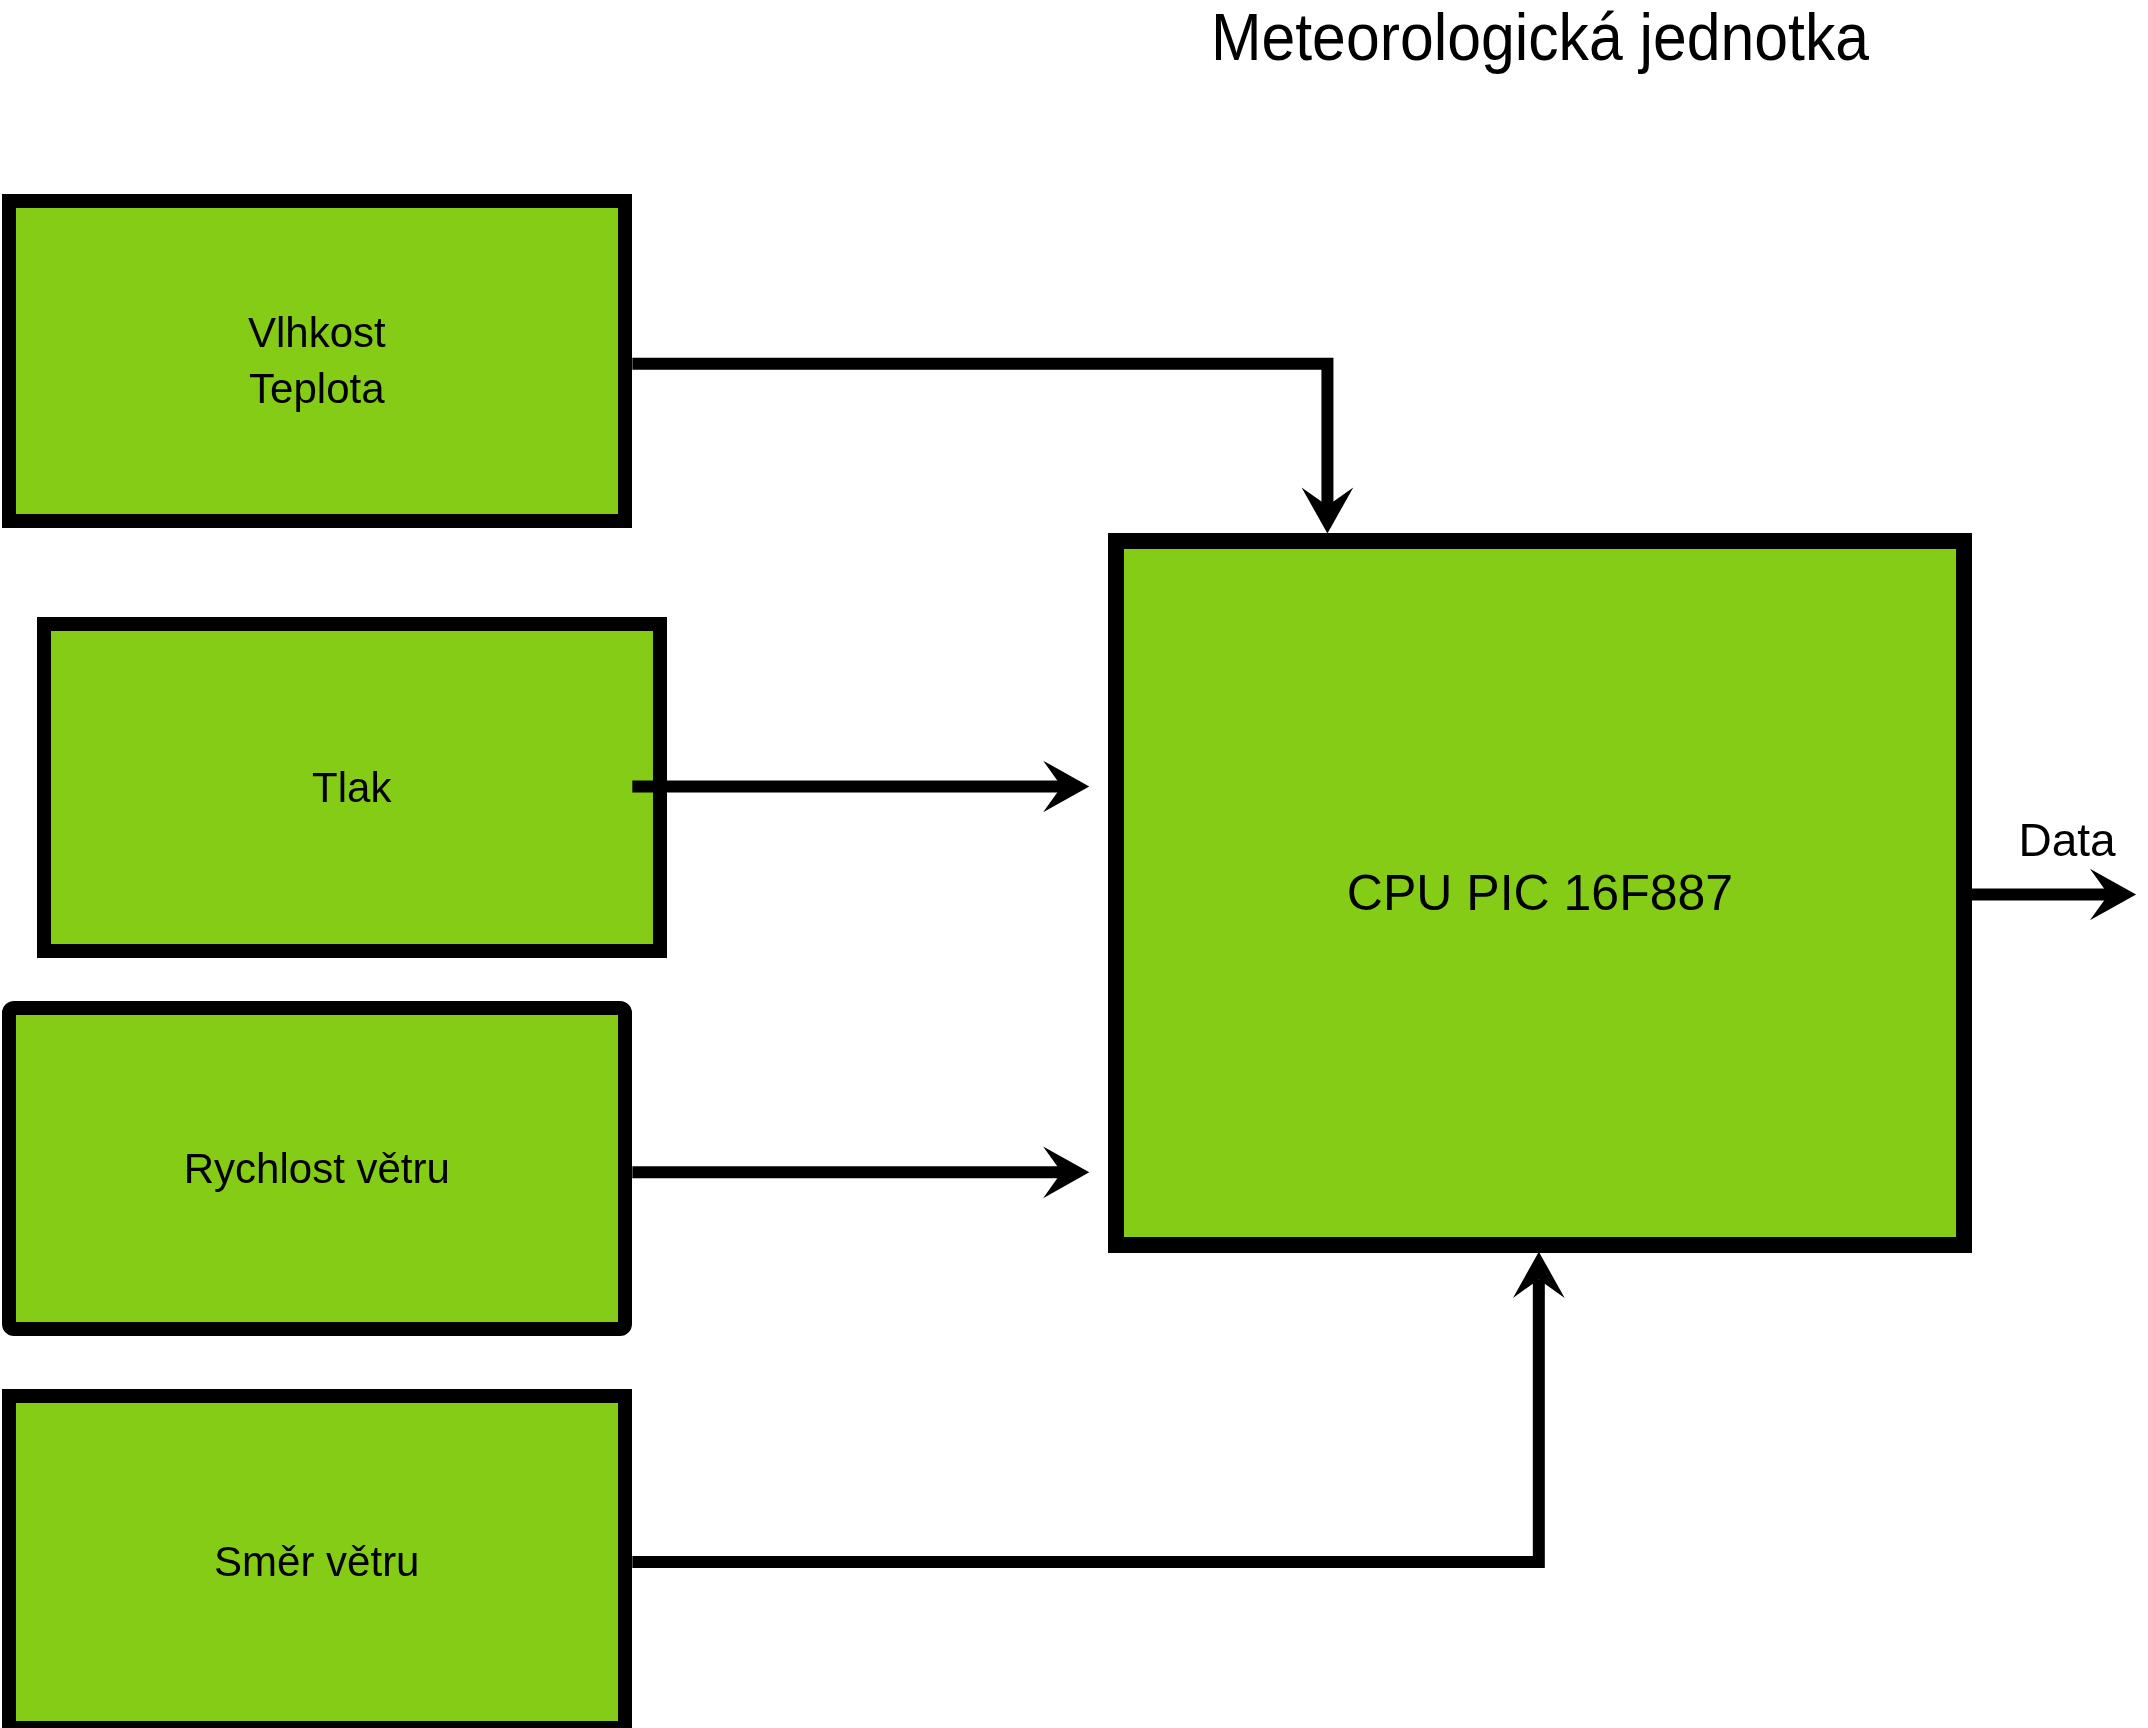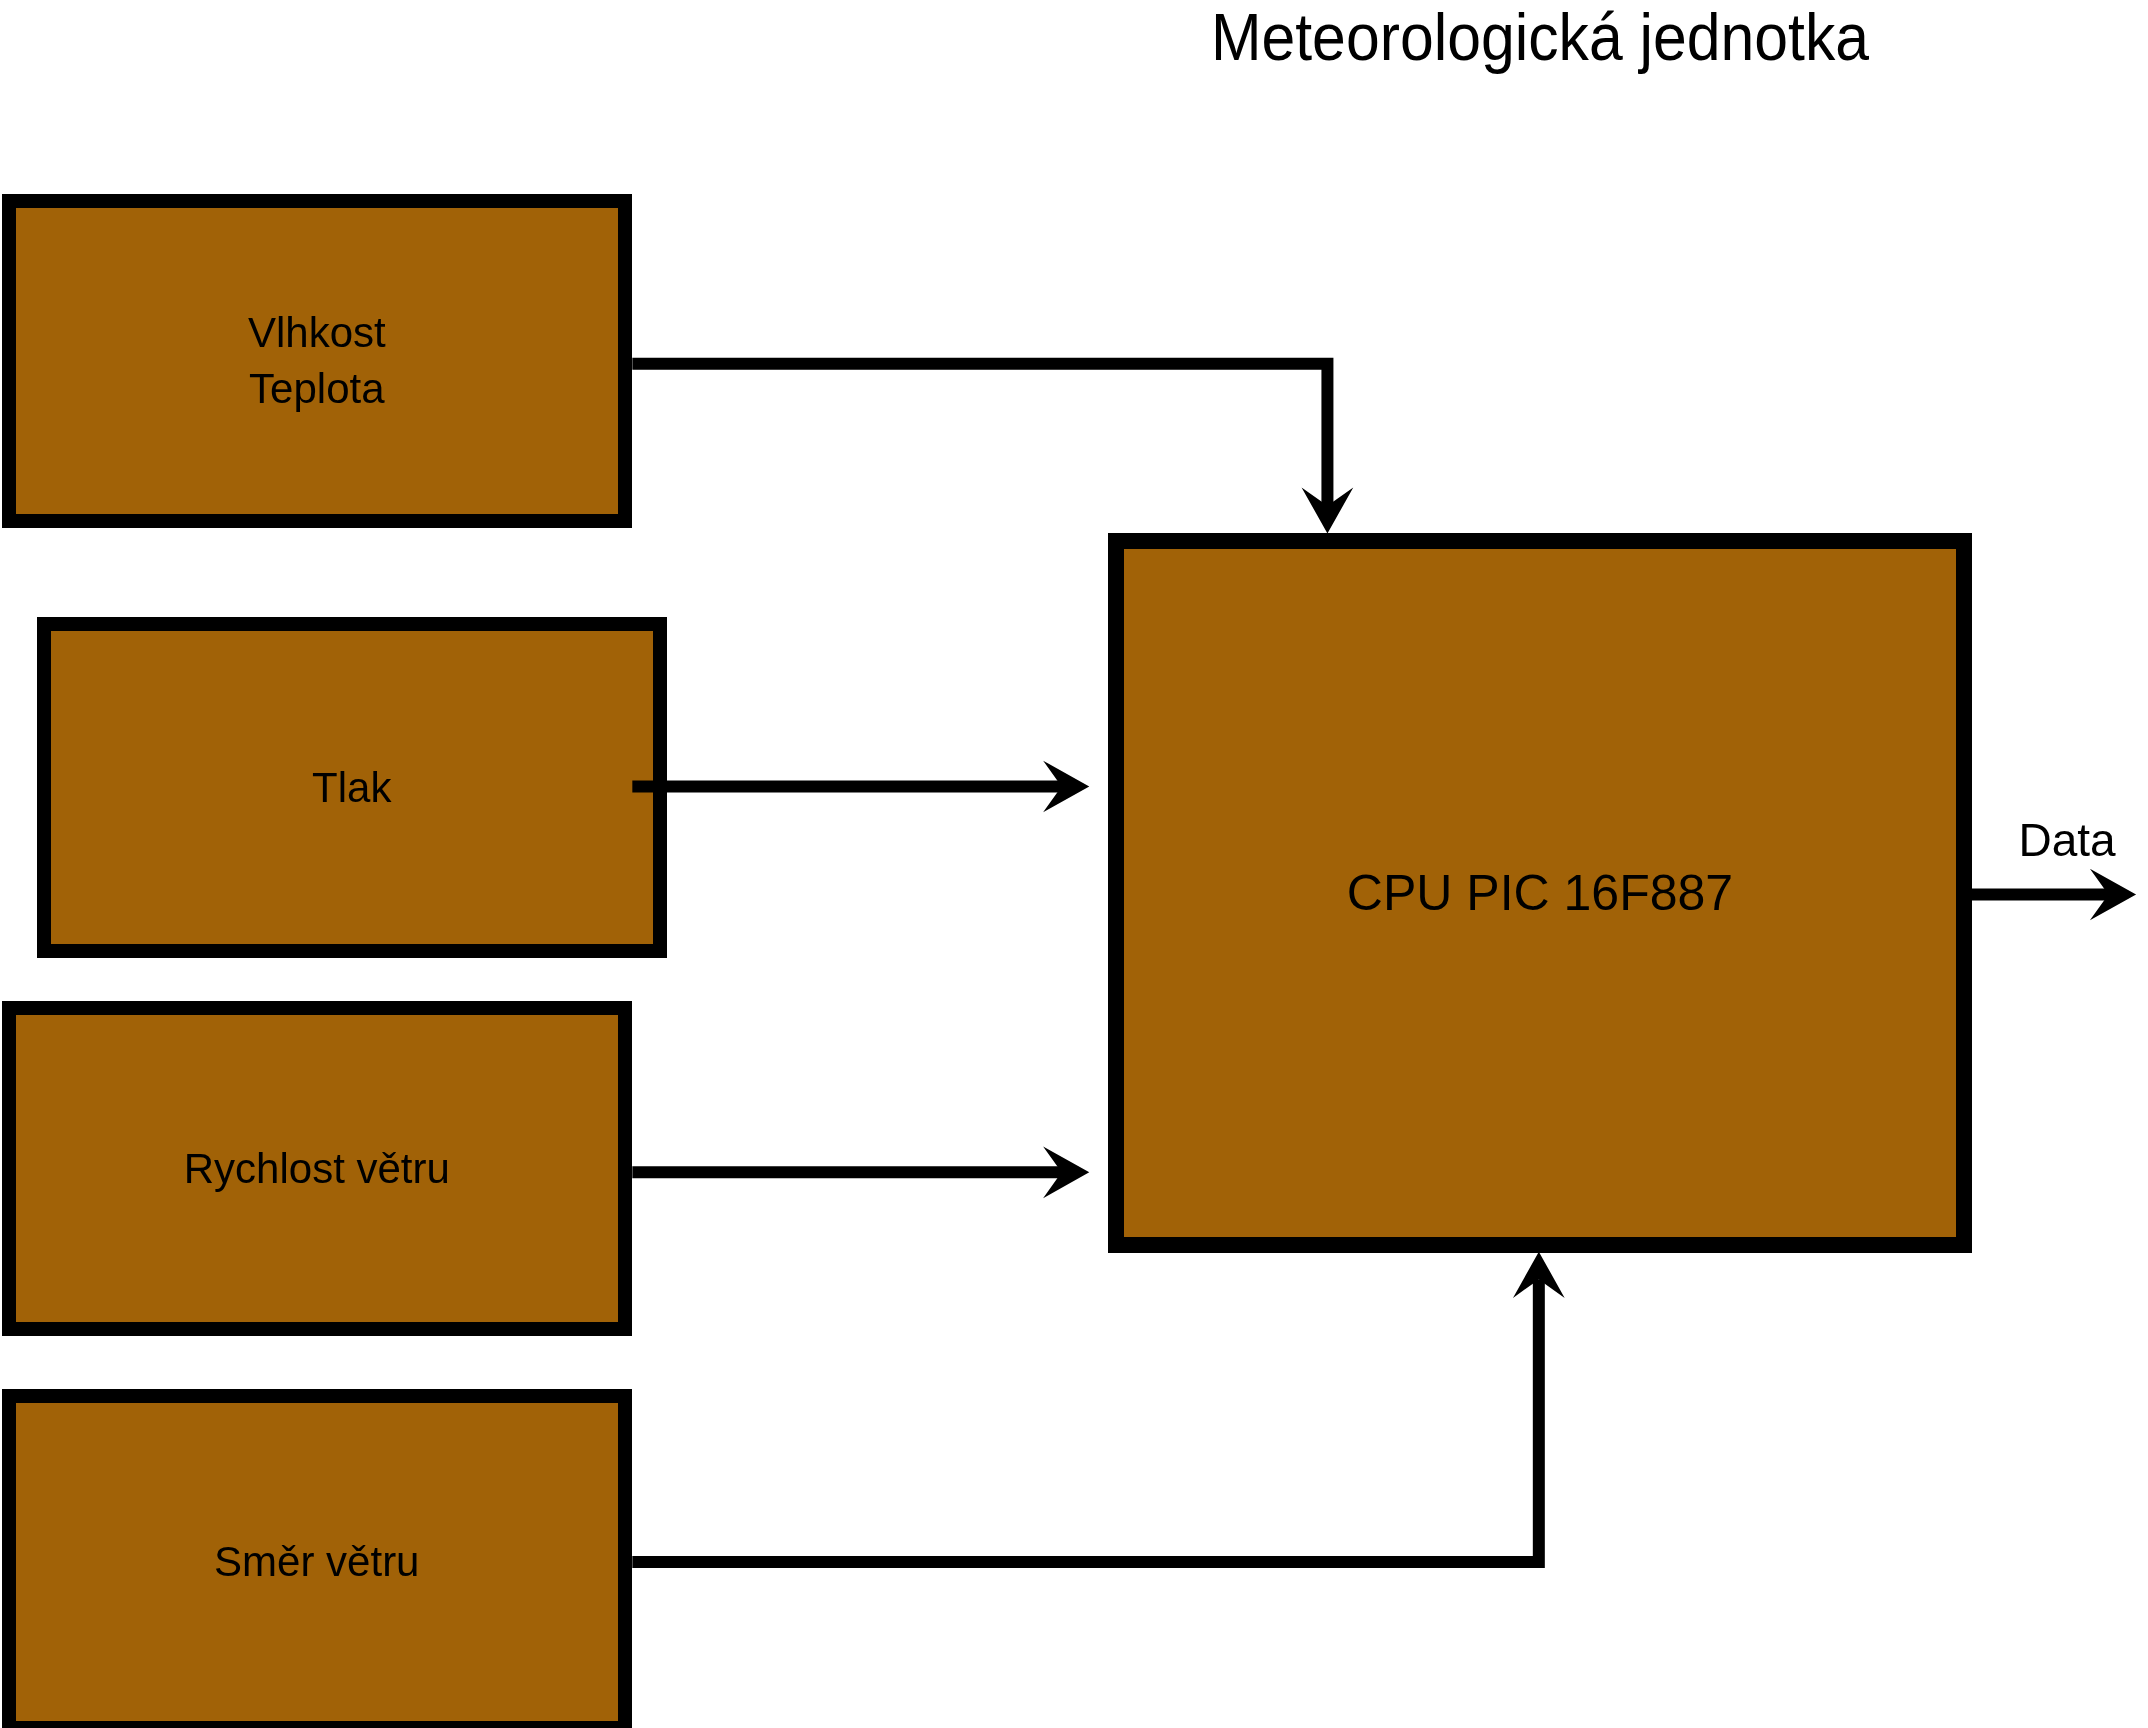--- a/index.html
+++ b/index.html
@@ -25,32 +25,32 @@
     line-height: 74px;
     text-align: center;
     transform: scaleX(0.92);
     transform-origin: center;
     white-space: nowrap;
   }
   .block {
     position: absolute;
     box-sizing: border-box;
     border: 14px solid #000000;
-    background: #a16207;
+    background: #84cc16;
     display: flex;
     flex-direction: column;
     align-items: center;
     justify-content: center;
     text-align: center;
     font-size: 42px;
     line-height: 56px;
   }
   .block-sensor1 { left: 1.8px;    top: 194px;  width: 630px; height: 334px; }
   .block-sensor2 { left: 1.8px;    top: 617px;  width: 630px; height: 341px; margin-left: 35px; }
-  .block-sensor3 { left: 1.8px;    top: 1001px; width: 630px; height: 335px; }
+  .block-sensor3 { left: 1.8px;    top: 1001px; width: 630px; height: 335px; border-radius: 12px; }
   .block-sensor4 { left: 1.8px;    top: 1389px; width: 630px; height: 346px; }
   .block-cpu {
     left: 1108px; top: 533px; width: 864px; height: 720px;
     border-width: 16.6px;
     font-size: 50px;
   }
   .data-label {
     position: absolute;
     left: 1984px;
     top: 814px;

